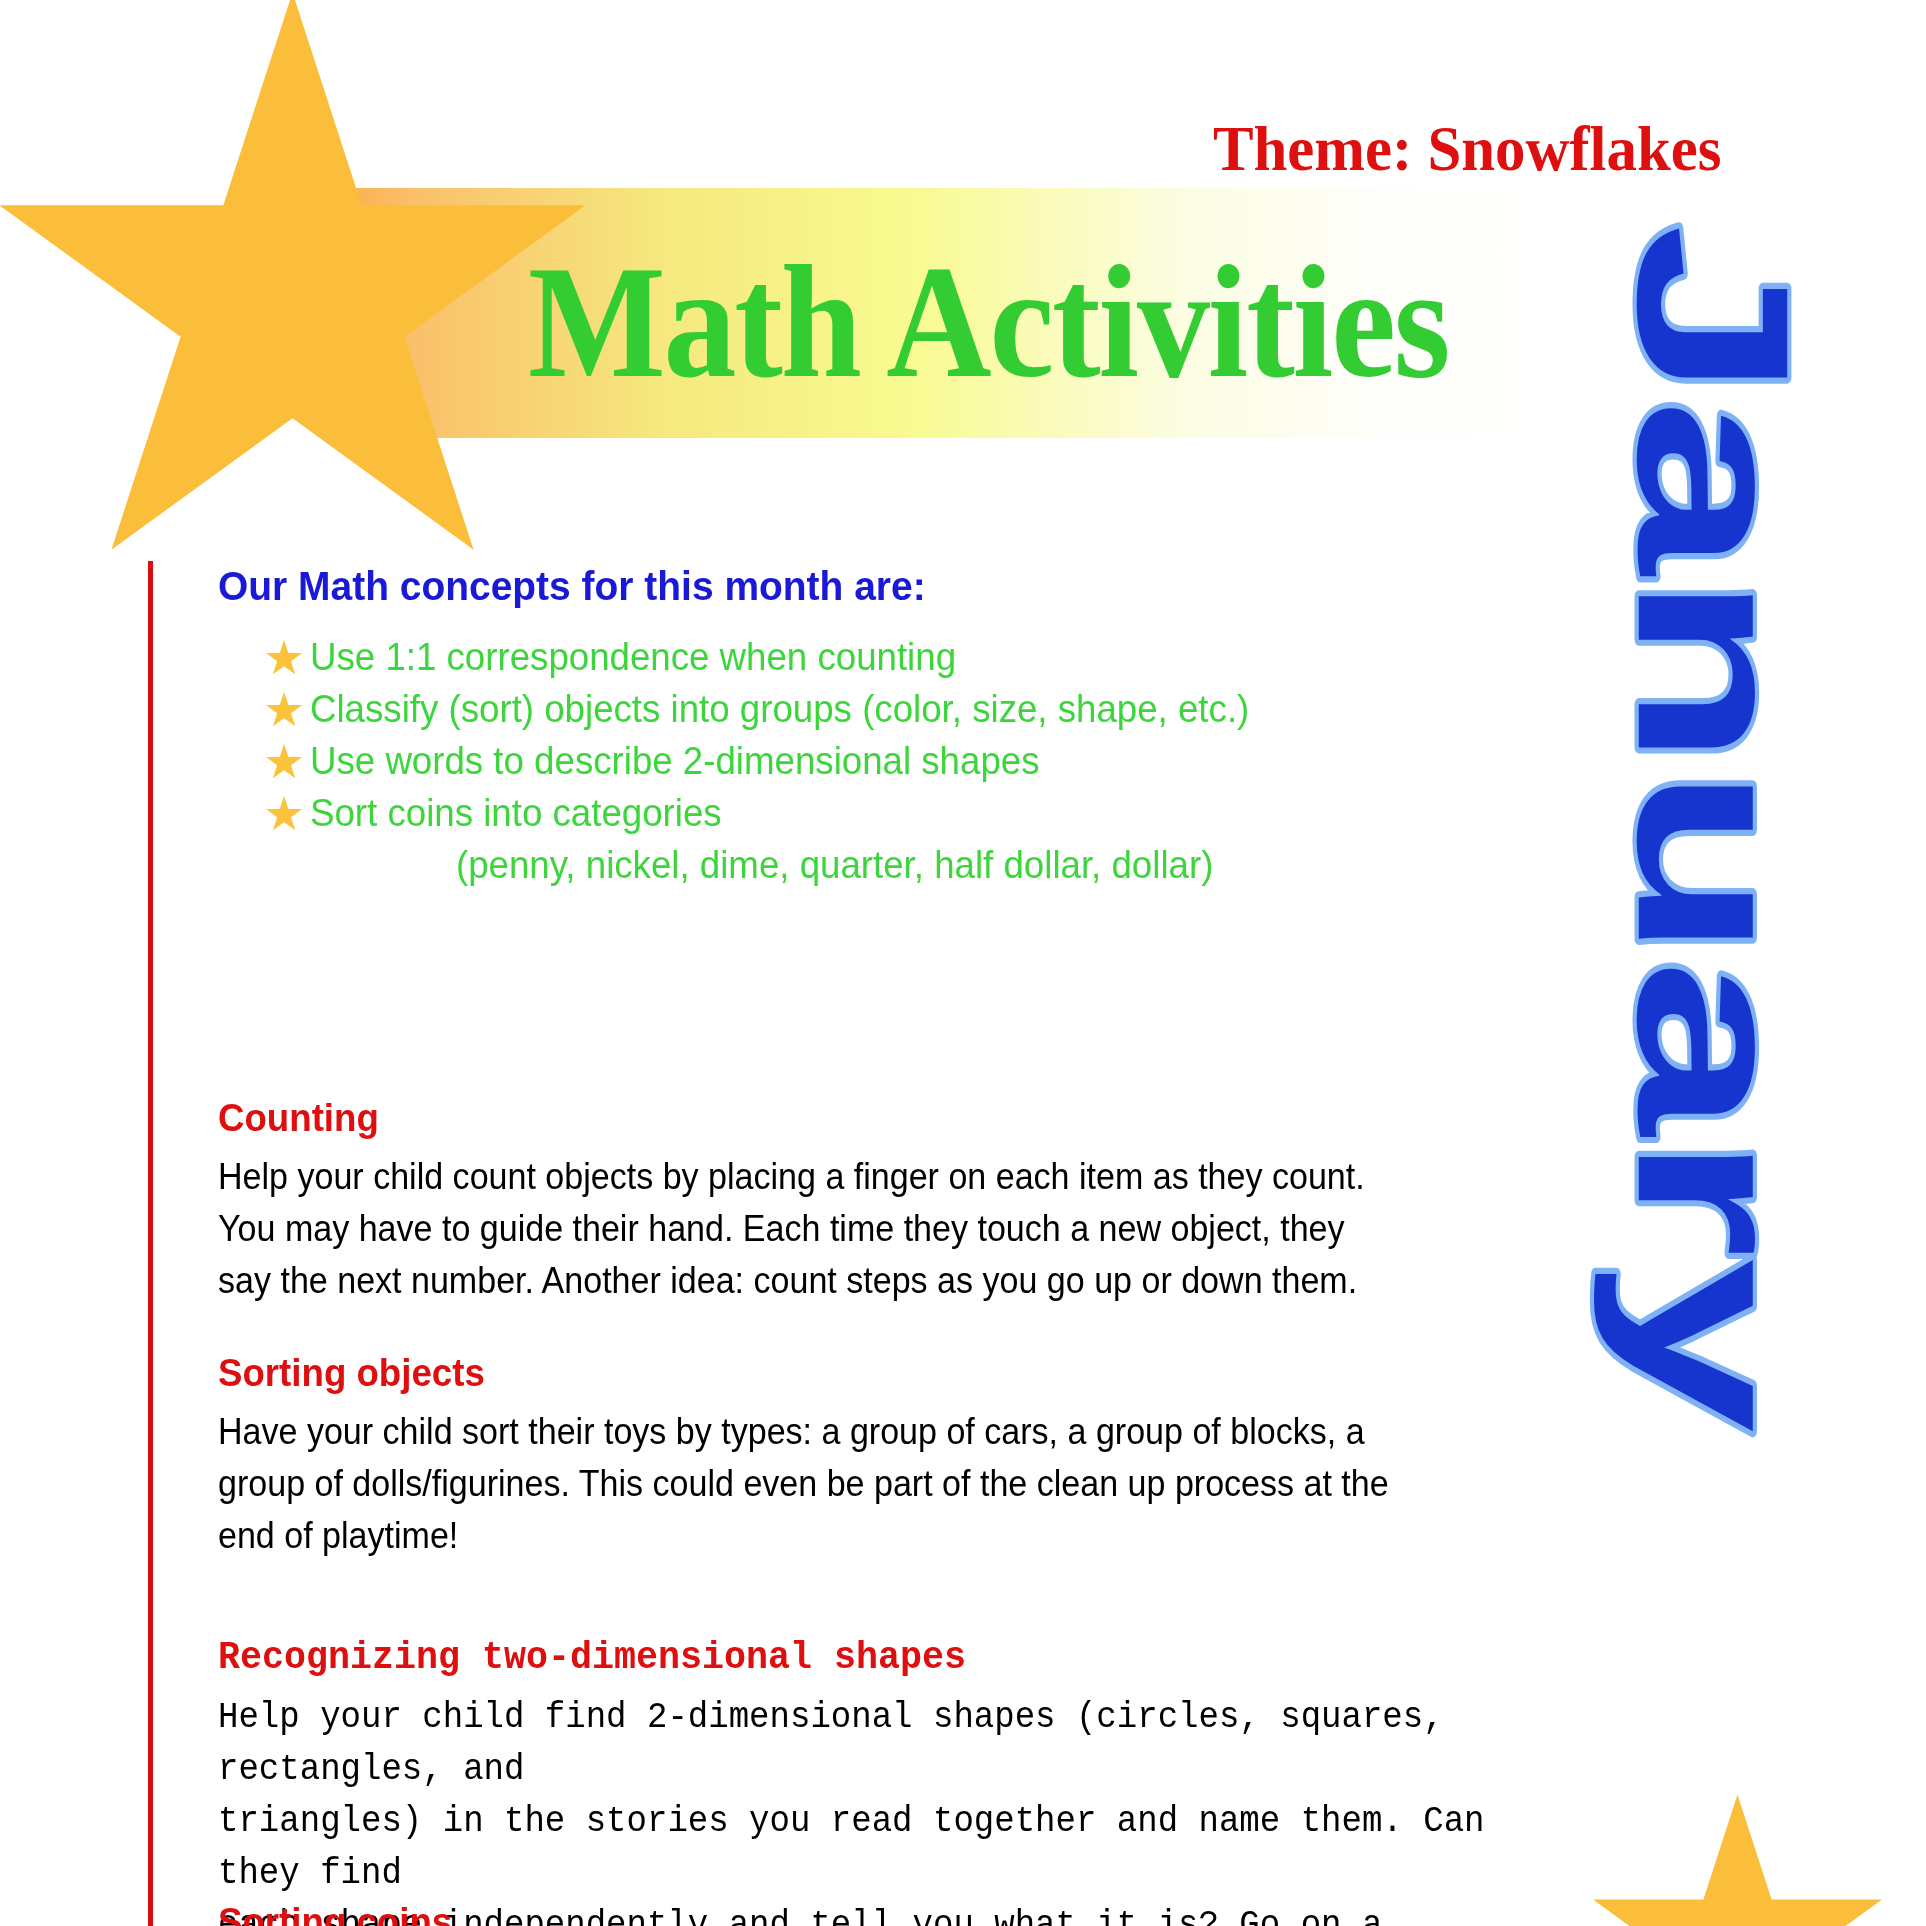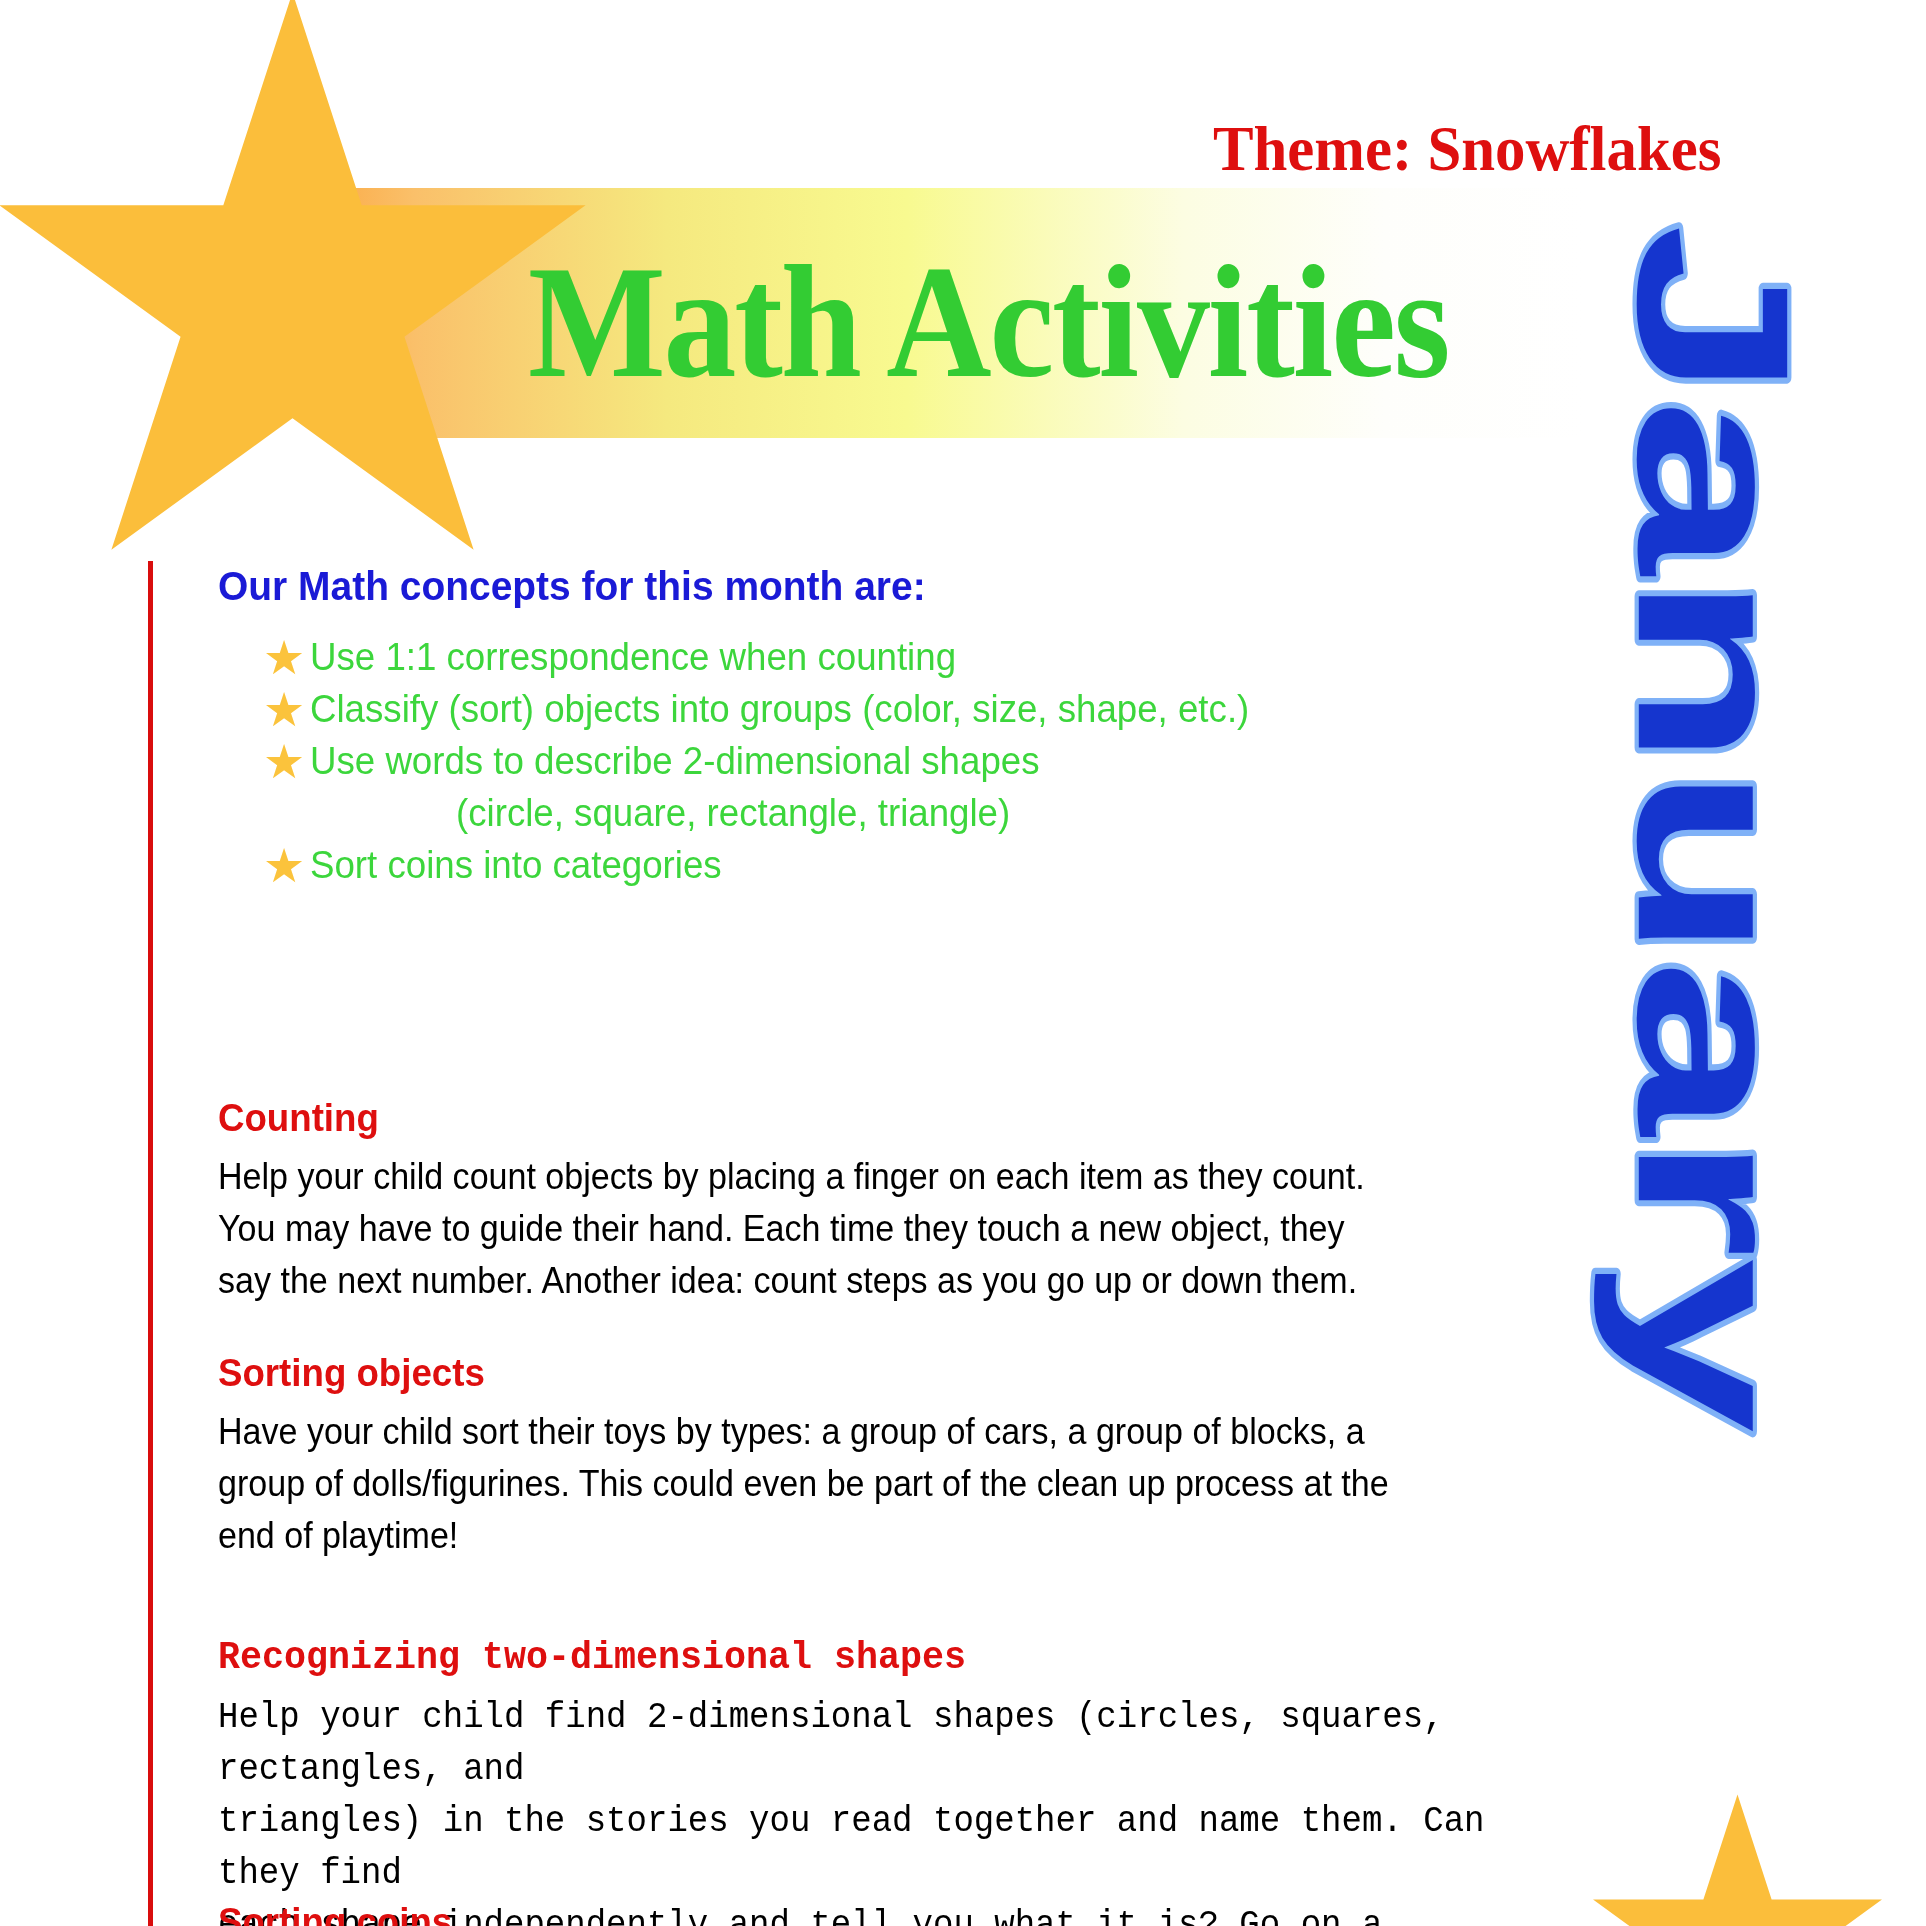--- a/index.html
+++ b/index.html
@@ -81,26 +81,26 @@
       <span class="li-text">Use 1:1 correspondence when counting</span>
     </div>
     <div class="li-row">
       <span class="li-star">★</span>
       <span class="li-text">Classify (sort) objects into groups (color, size, shape, etc.)</span>
     </div>
     <div class="li-row">
       <span class="li-star">★</span>
       <span class="li-text">Use words to describe 2-dimensional shapes</span>
     </div>
-    <div class="li-row li-sub">
-      <span class="li-text">(circle, square, rectangle, triangle)</span>
-    </div>
     <div class="li-row">
       <span class="li-star">★</span>
       <span class="li-text">Sort coins into categories</span>
+    </div>
+    <div class="li-row li-sub">
+      <span class="li-text">(penny, nickel, dime, quarter, half dollar, dollar)</span>
     </div>
   </div>
 
   <div class="section sec-objects">
     <h2>Sorting objects</h2>
     <p class="body">Have your child sort their toys by types: a group of cars, a group of blocks, a
 group of dolls/figurines. This could even be part of the clean up process at the
 end of playtime!</p>
   </div>
 

